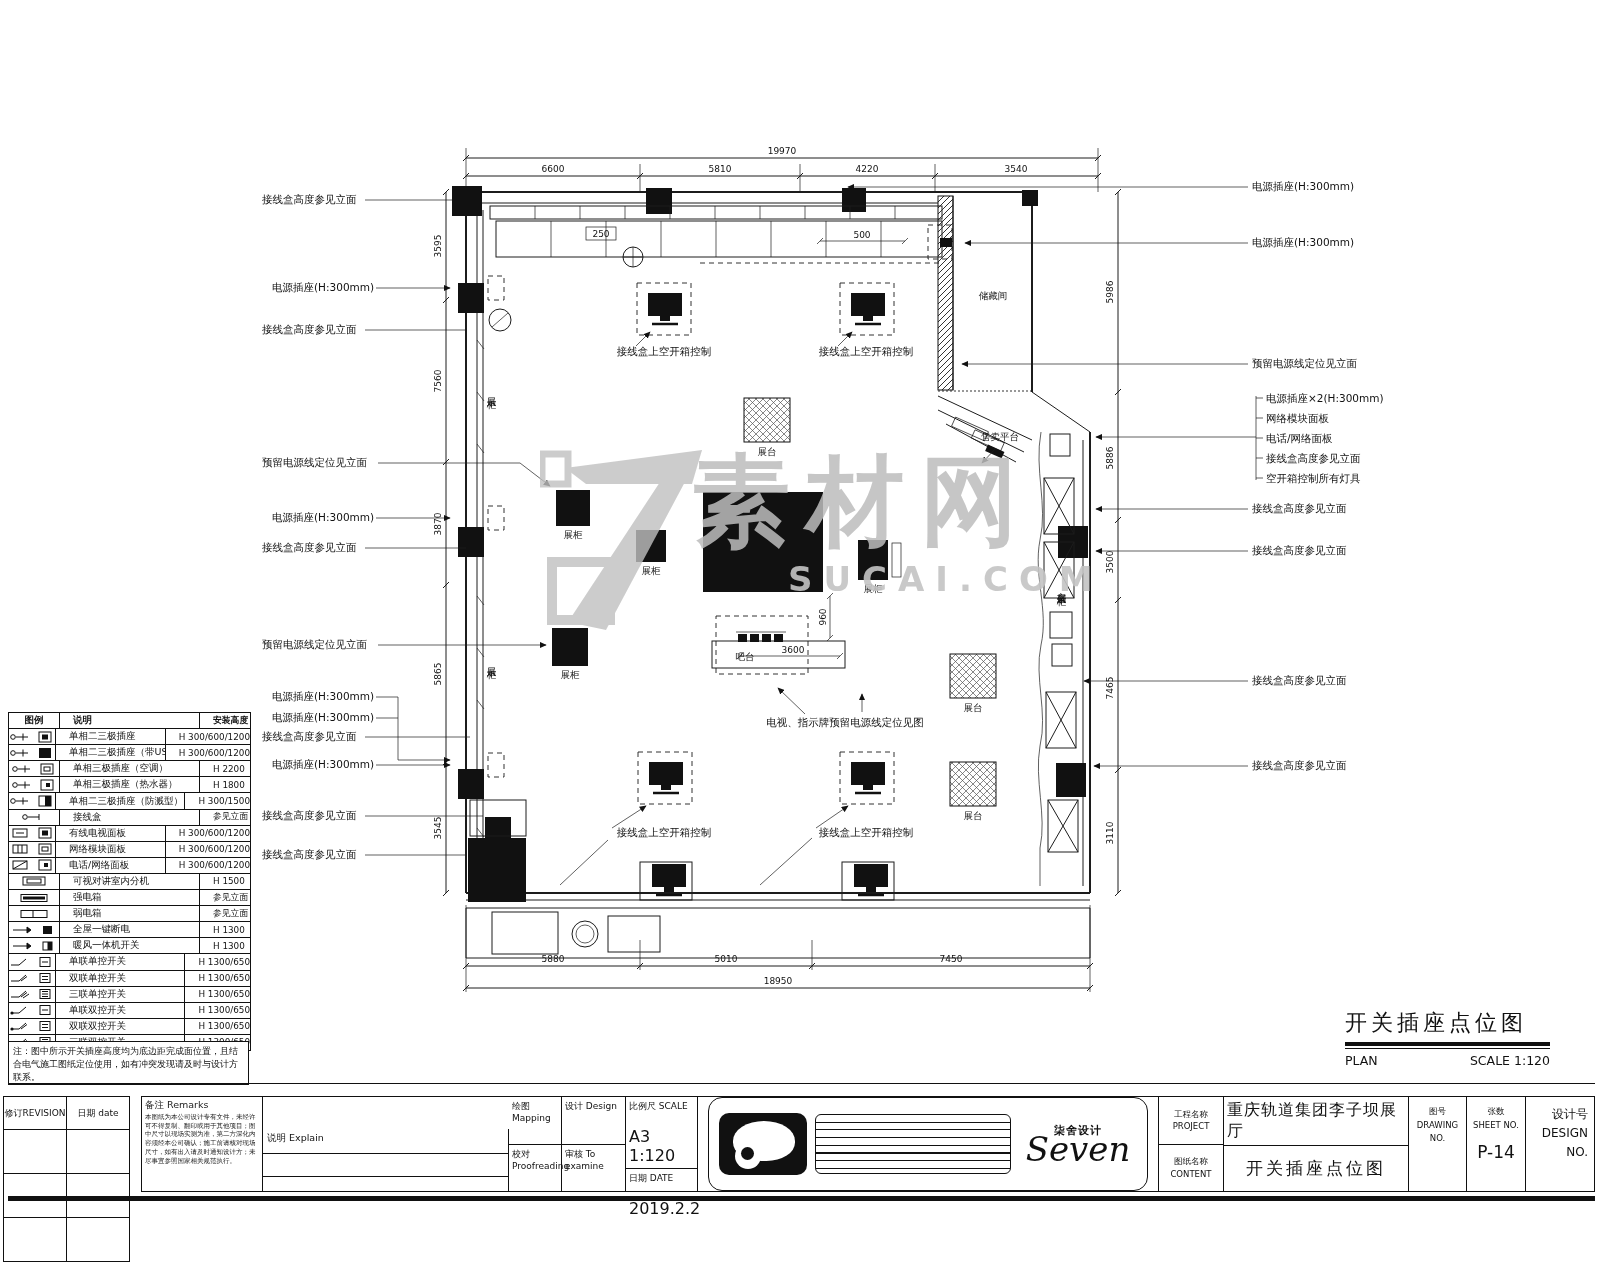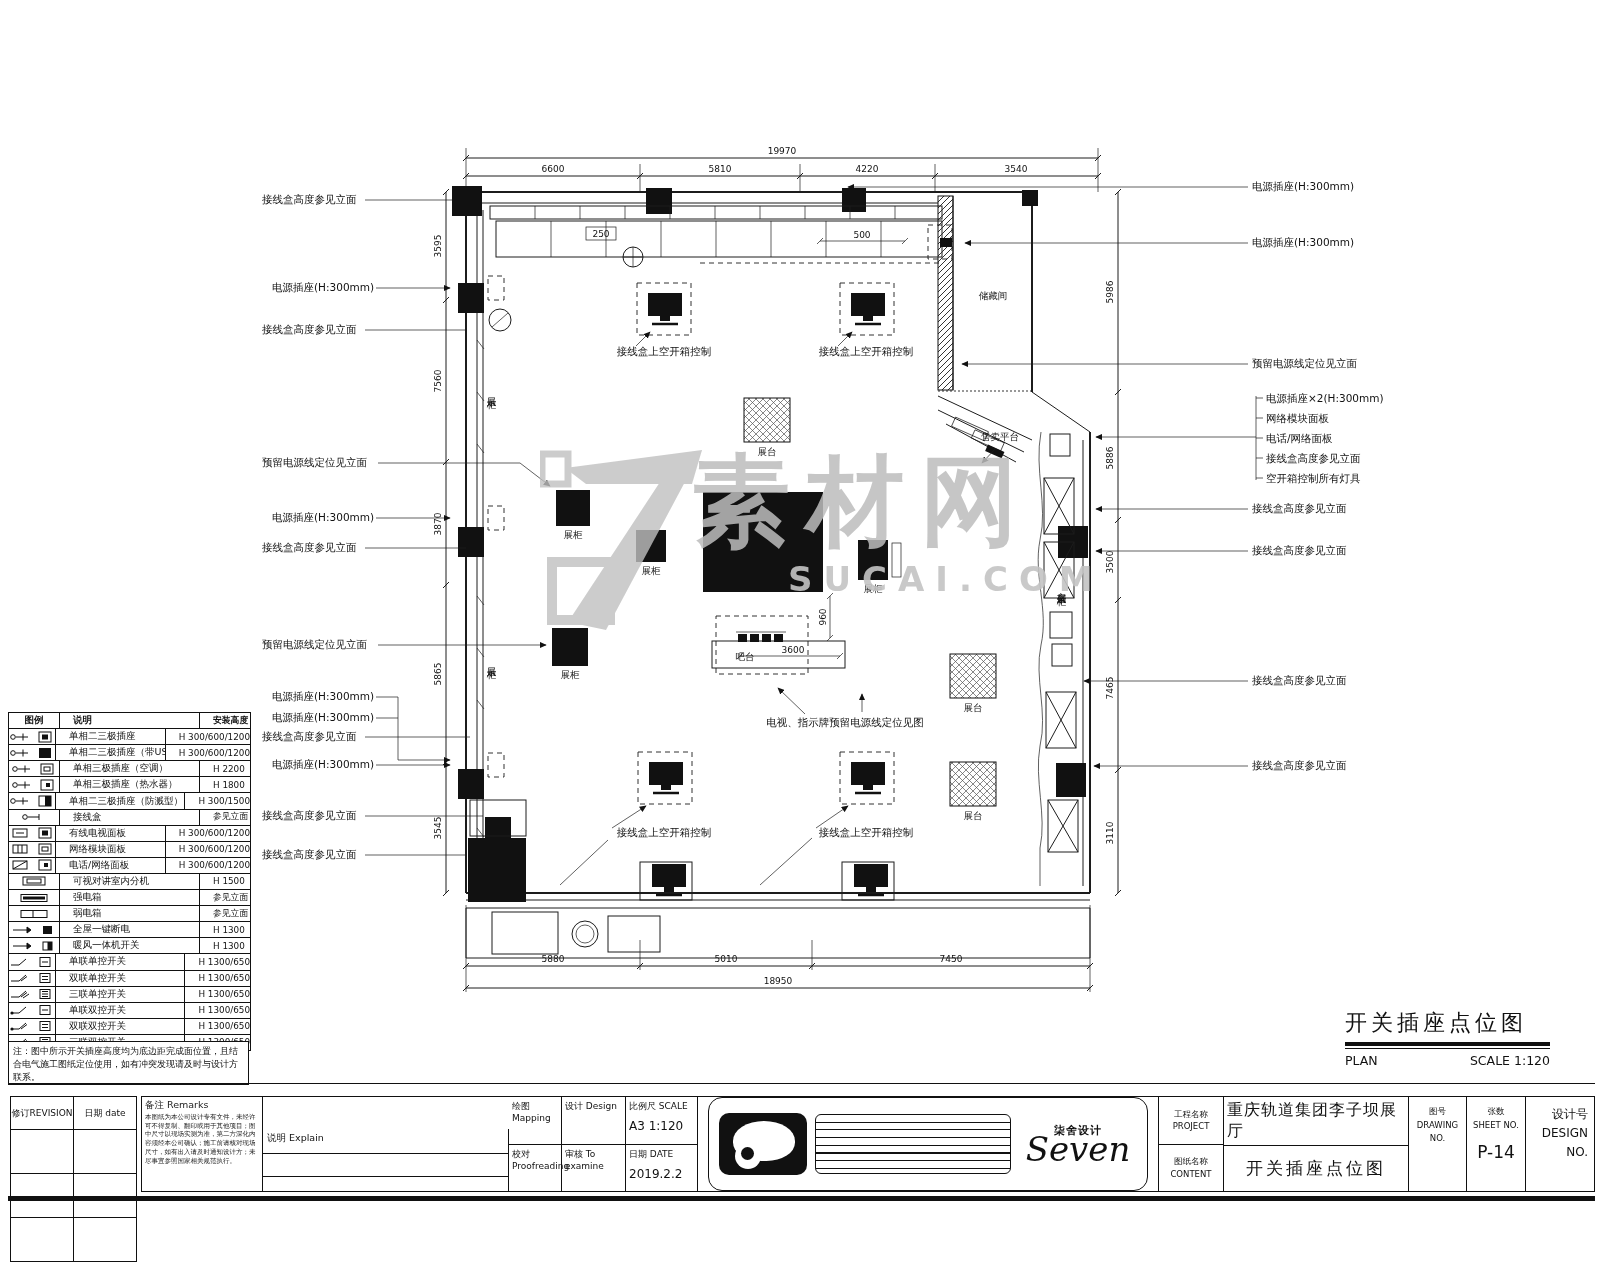--- a/index.html
+++ b/index.html
@@ -40,41 +40,41 @@
            border:1.6px solid #111;font-size:9px;line-height:1.45;padding:3px 4px;box-sizing:border-box;}
   
   .dtitle{position:absolute;left:1345px;top:1008px;width:205px;z-index:4;}
   .dtitle .t{font-size:22px;letter-spacing:4px;}
   .dtitle .bar{height:4px;background:#111;margin-top:4px;}
   .dtitle .bar2{height:1px;background:#111;margin-top:2px;}
   .dtitle .row{display:flex;justify-content:space-between;font-size:12.5px;margin-top:4px;}
   
   .topline{position:absolute;left:8px;top:1083px;width:1587px;height:1px;background:#111;z-index:4;}
   .thickline{position:absolute;left:8px;top:1196px;width:1587px;height:5px;background:#111;z-index:4;}
-  .revtable{position:absolute;left:10px;top:1096px;width:125px;z-index:4;border:1.4px solid #111;background:#fff;}
+  .revtable{position:absolute;left:3px;top:1096px;width:125px;z-index:4;border:1.4px solid #111;background:#fff;}
   .revtable .hrow{display:flex;height:32px;border-bottom:1px solid #111;}
   .revtable .hrow div{display:flex;align-items:center;justify-content:center;font-size:9px;}
   .revtable .c1{width:62px;border-right:1px solid #111;}
   .revtable .c2{flex:1;}
   .revtable .r{display:flex;height:43px;border-bottom:1px solid #111;}
   .revtable .r:last-child{border-bottom:none;}
   .revtable .r .c1{border-right:1px solid #111;}
   .tblock{position:absolute;left:141px;top:1096px;width:1454px;height:96px;z-index:4;
           border:1.4px solid #111;display:flex;background:#fff;box-sizing:border-box;}
   .tb-cell{border-right:1px solid #111;box-sizing:border-box;position:relative;}
   .tb-remarks{width:121px;font-size:6.5px;line-height:1.35;padding:2px 3px;color:#222;}
   .tb-remarks .lab{font-size:9.5px;margin-bottom:1px;}
   .tb-explain{width:246px;margin-top:32px;}
   .tb-explain .lab{font-size:9.5px;padding:3px 4px;}
   .tb-explain .hl{position:absolute;left:0;width:100%;height:1px;background:#111;}
   .twocol{width:0;display:flex;flex-direction:column;}
   .tb-md{width:53px;}.tb-de{width:64px;}.tb-sc{width:72px;}
   .half{flex:1;border-bottom:1px solid #111;font-size:9px;padding:3px 3px;box-sizing:border-box;}
   .half:last-child{border-bottom:none;}
-  .half .v{font-size:12px;margin-top:6px;}
+  .half .v{font-size:16px;margin-top:14px;}
   .tb-logo{width:461px;display:flex;align-items:center;justify-content:center;}
   .logo-frame{width:440px;height:94px;border:1.6px solid #111;border-radius:14px;display:flex;align-items:center;gap:8px;padding:0 10px;box-sizing:border-box;}
   .logo-sq{width:88px;height:62px;background:#111;border-radius:10px;position:relative;overflow:hidden;flex:none;}
   .logo-sq .b1{position:absolute;left:14px;top:8px;width:62px;height:40px;background:#fff;border-radius:50% 50% 46% 46%;}
   .logo-sq .b2{position:absolute;left:16px;top:30px;width:26px;height:26px;background:#fff;border-radius:50%;}
   .logo-sq .b3{position:absolute;left:22px;top:34px;width:13px;height:13px;background:#111;border-radius:50%;}
   .logo-lines{flex:1;height:58px;border:1.2px solid #111;border-radius:6px;
      background:repeating-linear-gradient(#fff 0 6.5px,#111 6.5px 7.7px);}
   .logo-brand{width:118px;text-align:center;flex:none;}
   .logo-brand .cn{font-size:11px;font-weight:bold;letter-spacing:1px;}

